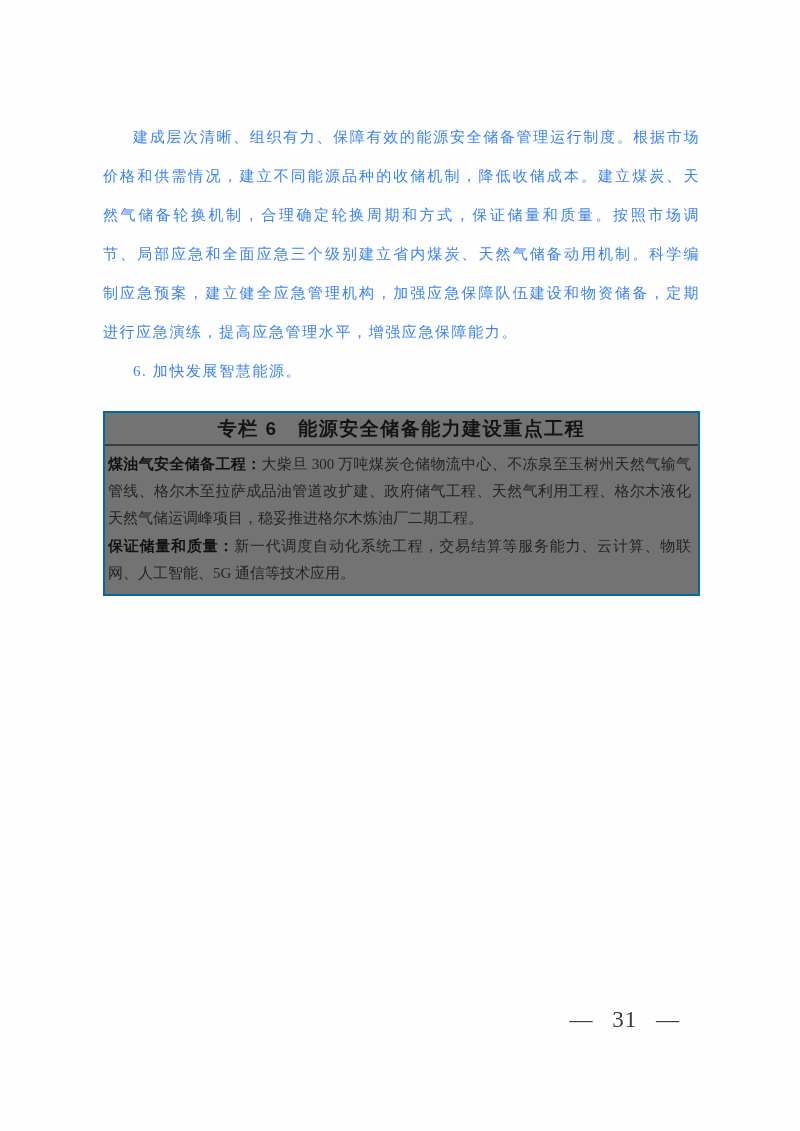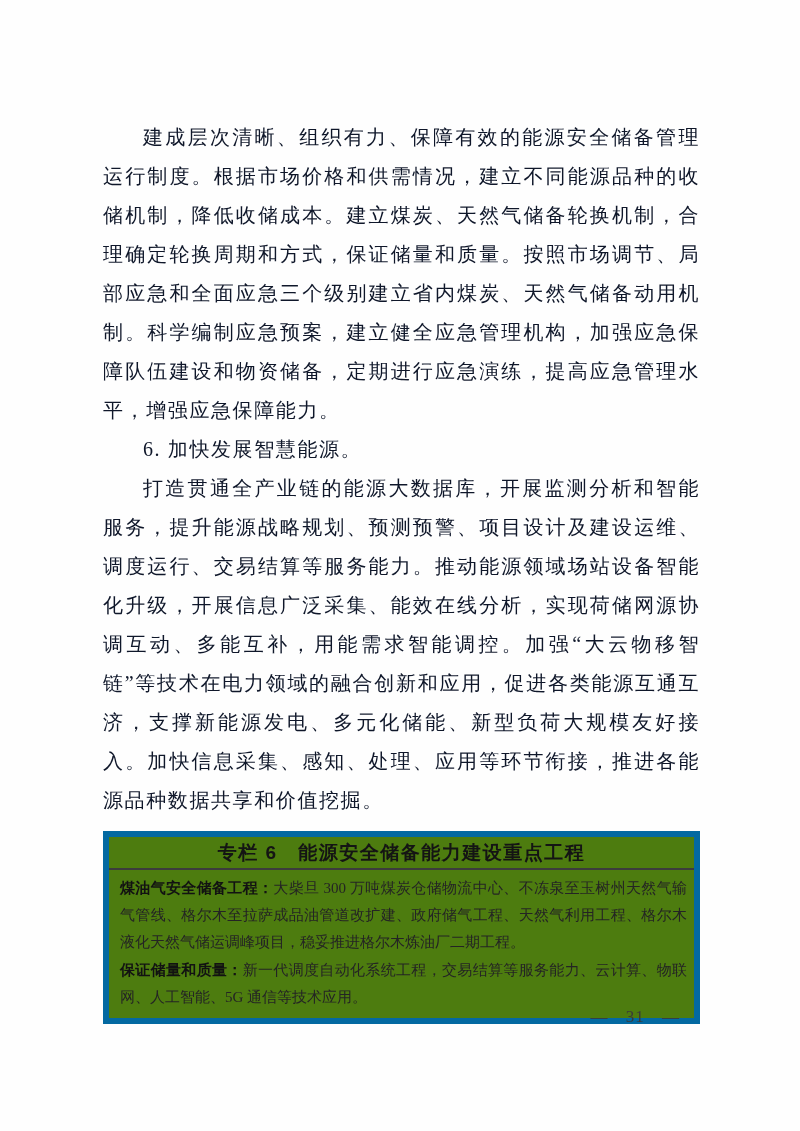--- a/index.html
+++ b/index.html
@@ -18,81 +18,80 @@
     margin: 0 auto;
   }
   .content {
     position: absolute;
     left: 103px;
     top: 118px;
     width: 597px;
   }
   .body-para {
     margin: 0;
-    font-size: 20px;
+    font-size: 15px;
     line-height: 39px;
     text-align: justify;
     text-justify: inter-character;
     text-indent: 2em;
     letter-spacing: 1.6px;
-    color: #0f172a;
+    color: #3b82f6;
   }
   .callout-box {
-    margin-top: 11px;
-    border: 6px solid #0369a1;
-    background: #4d7c0f;
+    margin-top: 20px;
+    border: 2px solid #0369a1;
+    background: #737373;
   }
   .box-title {
     font-family: "Liberation Sans", "DejaVu Sans", sans-serif;
     font-weight: bold;
     font-size: 19px;
     line-height: 28px;
     text-align: center;
     padding: 2px 0 1px 0;
     border-bottom: 2px solid #3c3c3c;
     color: #141414;
     letter-spacing: 1.5px;
   }
   .box-body {
-    padding: 4px 7px 7px 11px;
+    padding: 4px 7px 7px 3px;
   }
   .box-item {
     margin: 0;
     font-size: 15px;
     line-height: 27px;
     text-align: justify;
     text-justify: inter-character;
     color: #242424;
   }
   .box-label {
     font-family: "Liberation Sans", "DejaVu Sans", sans-serif;
     font-weight: bold;
     color: #121212;
   }
   .footer {
     position: absolute;
     top: 1007px;
     right: 120px;
-    font-size: 17px;
+    font-size: 23px;
     letter-spacing: 1px;
     word-spacing: 12px;
     color: #3a3a3a;
   }
 </style>
 </head>
 <body>
 
 <div class="page">
   <div class="content">
 
     <p class="body-para">建成层次清晰、组织有力、保障有效的能源安全储备管理运行制度。根据市场价格和供需情况，建立不同能源品种的收储机制，降低收储成本。建立煤炭、天然气储备轮换机制，合理确定轮换周期和方式，保证储量和质量。按照市场调节、局部应急和全面应急三个级别建立省内煤炭、天然气储备动用机制。科学编制应急预案，建立健全应急管理机构，加强应急保障队伍建设和物资储备，定期进行应急演练，提高应急管理水平，增强应急保障能力。</p>
 
     <p class="body-para">6. 加快发展智慧能源。</p>
 
-    <p class="body-para">打造贯通全产业链的能源大数据库，开展监测分析和智能服务，提升能源战略规划、预测预警、项目设计及建设运维、调度运行、交易结算等服务能力。推动能源领域场站设备智能化升级，开展信息广泛采集、能效在线分析，实现荷储网源协调互动、多能互补，用能需求智能调控。加强“大云物移智链”等技术在电力领域的融合创新和应用，促进各类能源互通互济，支撑新能源发电、多元化储能、新型负荷大规模友好接入。加快信息采集、感知、处理、应用等环节衔接，推进各能源品种数据共享和价值挖掘。</p>
 
     <div class="callout-box">
       <div class="box-title">专栏 6　能源安全储备能力建设重点工程</div>
       <div class="box-body">
 
         <p class="box-item"><span class="box-label">煤油气安全储备工程：</span><span>大柴旦 300 万吨煤炭仓储物流中心、不冻泉至玉树州天然气输气管线、格尔木至拉萨成品油管道改扩建、政府储气工程、天然气利用工程、格尔木液化天然气储运调峰项目，稳妥推进格尔木炼油厂二期工程。</span></p>
 
 
         <p class="box-item"><span class="box-label">保证储量和质量：</span><span>新一代调度自动化系统工程，交易结算等服务能力、云计算、物联网、人工智能、5G 通信等技术应用。</span></p>
 

